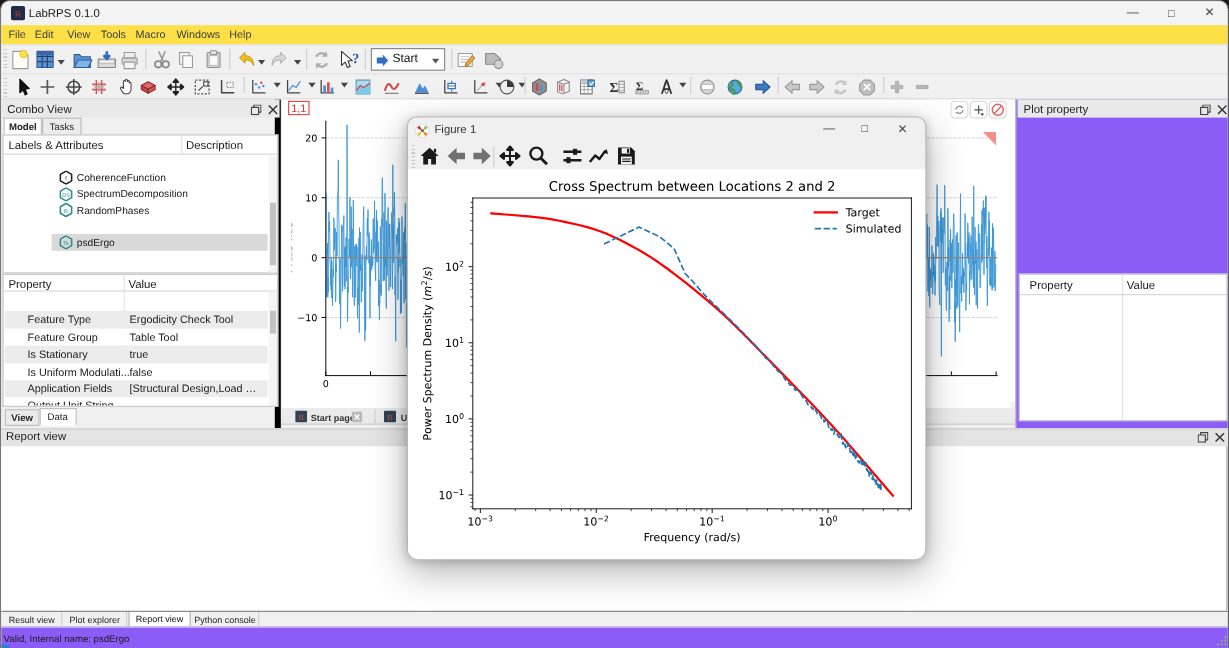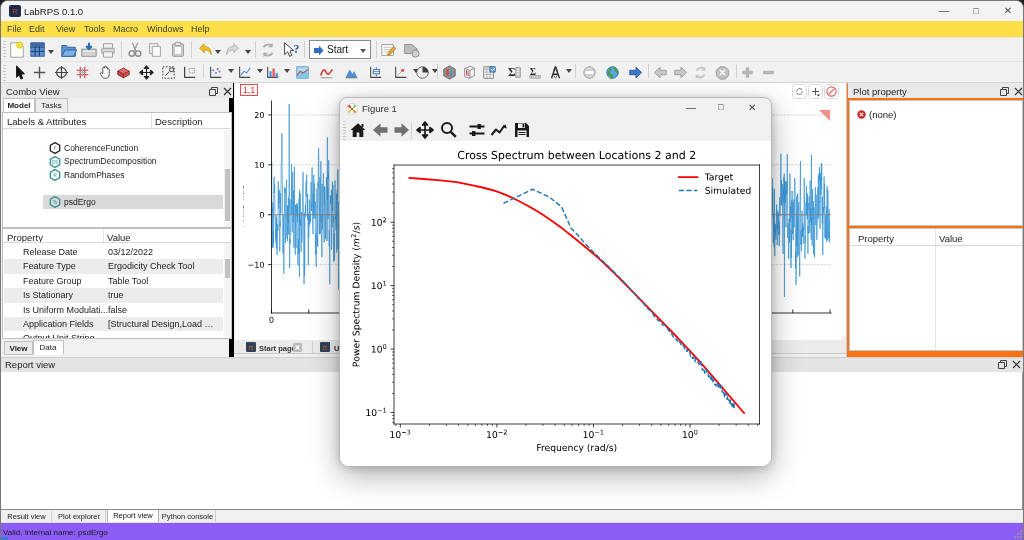--- a/index.html
+++ b/index.html
@@ -12,21 +12,21 @@
 #tb2{left:0;top:60px;width:100%;height:22px;background:#f1f1f1;border-top:1px solid #e3e3e3;border-bottom:1px solid #d5d5d5}
 .mi{position:absolute;top:3px;font-size:9px;color:#3c3c3c}
 .tsep{position:absolute;top:3px;width:1px;height:17px;background:#d0d0d0}
 .grip{position:absolute;left:2px;top:3px;width:3px;height:18px;background:repeating-linear-gradient(180deg,#c8c8c8 0 1px,transparent 1px 3px)}
 .winbtn{position:absolute;top:0;width:32px;height:20px;color:#444;font-size:10px;text-align:center;line-height:20px}
 .ddarr{position:absolute;width:0;height:0;border-left:3.5px solid transparent;border-right:3.5px solid transparent;border-top:4px solid #444}
 
 .ptitle{position:absolute;font-size:9.5px;color:#222}
 #combo{left:0;top:82px;width:233px;height:274px;background:#f0f0f0;border-right:5px solid #000000}
 #mdi{left:233px;top:82px;width:612px;height:274px;background:#f0f0f0}
-#rightp{left:845px;top:82px;width:179px;height:274px;background:#f97316;border-left:1px solid #c8c8c8}
+#rightp{left:845px;top:82px;width:179px;height:274px;background:#8b5cf6;border-left:1px solid #c8c8c8}
 #report{left:0;top:356px;width:1024px;height:152px;background:#f0f0f0}
 .tab{position:absolute;font-size:9px;color:#222;text-align:center;border:1px solid #c0c0c0;background:#ececec}
 .tabon{background:#fff;border-bottom:1px solid #fff}
 
 .trow{position:absolute;left:0;width:220px;height:13.5px;font-size:8.5px;color:#1a1a1a}
 .trow span{position:absolute;left:61px;top:1.5px}
 .hexi{position:absolute;left:46px;top:1px}
 
 .prow{position:absolute;left:1px;width:219px;height:14.5px;font-size:9px;color:#1a1a1a}
 .prow .pn{position:absolute;left:19px;top:2px;white-space:nowrap}
@@ -3352,24 +3352,20 @@
         </div>
       <div class="abs" style="left:221px;top:17px;width:7px;height:98px;background:#f4f4f4"></div>
       <div class="abs" style="left:222px;top:56px;width:5px;height:52px;background:#c2c2c2"></div>
     </div>
 
     <div class="abs" style="left:1px;top:144.5px;width:230px;height:111.5px;background:#fff;border:1px solid #c0c0c0;overflow:hidden">
       <div class="abs" style="left:4px;top:3px;font-size:9.5px;color:#1a1a1a">Property</div>
       <div class="abs" style="left:104px;top:3px;font-size:9.5px;color:#1a1a1a">Value</div>
       <div class="abs" style="left:100px;top:0;width:1px;height:108px;background:#e4e4e4"></div>
       <div class="abs" style="left:0;top:13.5px;width:228px;height:1px;background:#d8d8d8"></div>
-      <div class="prow" style="top:16.5px;background:#ffffff">
-          <div class="pn">Release Date</div>
-          <div class="pv">03/12/2022</div>
-        </div>
 <div class="prow" style="top:30.9px;background:#ececec">
           <div class="pn">Feature Type</div>
           <div class="pv">Ergodicity Check Tool</div>
         </div>
 <div class="prow" style="top:45.3px;background:#ffffff">
           <div class="pn">Feature Group</div>
           <div class="pv">Table Tool</div>
         </div>
 <div class="prow" style="top:59.7px;background:#ececec">
           <div class="pn">Is Stationary</div>
@@ -3398,27 +3394,20 @@
   <div class="abs" id="rightp">
     <div class="abs" style="left:1px;top:0;width:178px;height:15px;background:#e9e9e9"></div>
     <div class="ptitle" style="left:6px;top:3px">Plot property</div>
     <svg class="abs" style="left:153px;top:4px" width="9" height="9">
         <rect x="2.5" y="0.5" width="6" height="6" fill="none" stroke="#444"></rect>
         <rect x="0.5" y="2.5" width="6" height="6" fill="#e9e9e9" stroke="#444"></rect>
       </svg>
     <svg class="abs" style="left:167px;top:4px" width="9" height="9">
         <path d="M1 1 l7 7 M8 1 l-7 7" stroke="#333" stroke-width="1.2"></path>
       </svg>
-    <div class="abs" style="left:2px;top:17px;width:174px;height:126px;background:#fff;border:1px solid #c4c4c4">
-      <svg class="abs" style="left:7px;top:9px" width="9" height="9">
-          <circle cx="4.5" cy="4.5" r="4.2" fill="#cc2b2b"></circle>
-          <path d="M2.8 2.8 l3.4 3.4 M6.2 2.8 l-3.4 3.4" stroke="#fff" stroke-width="1.1"></path>
-        </svg>
-      <div class="abs" style="left:19px;top:8px;font-size:9.5px;color:#1a1a1a">(none)</div>
-    </div>
     <div class="abs" style="left:2px;top:145px;width:174px;height:123px;background:#fff;border:1px solid #c4c4c4">
       <div class="abs" style="left:8px;top:4px;font-size:9.5px;color:#1a1a1a">Property</div>
       <div class="abs" style="left:89px;top:4px;font-size:9.5px;color:#1a1a1a">Value</div>
       <div class="abs" style="left:85px;top:0;width:1px;height:121px;background:#e4e4e4"></div>
       <div class="abs" style="left:0;top:16px;width:172px;height:1px;background:#d8d8d8"></div>
     </div>
   </div>
 
   <div class="abs" id="report">
     <div class="abs" style="left:0;top:0;width:1024px;height:15px;background:#e4e4e4;border-top:1px solid #cfcfcf"></div>

